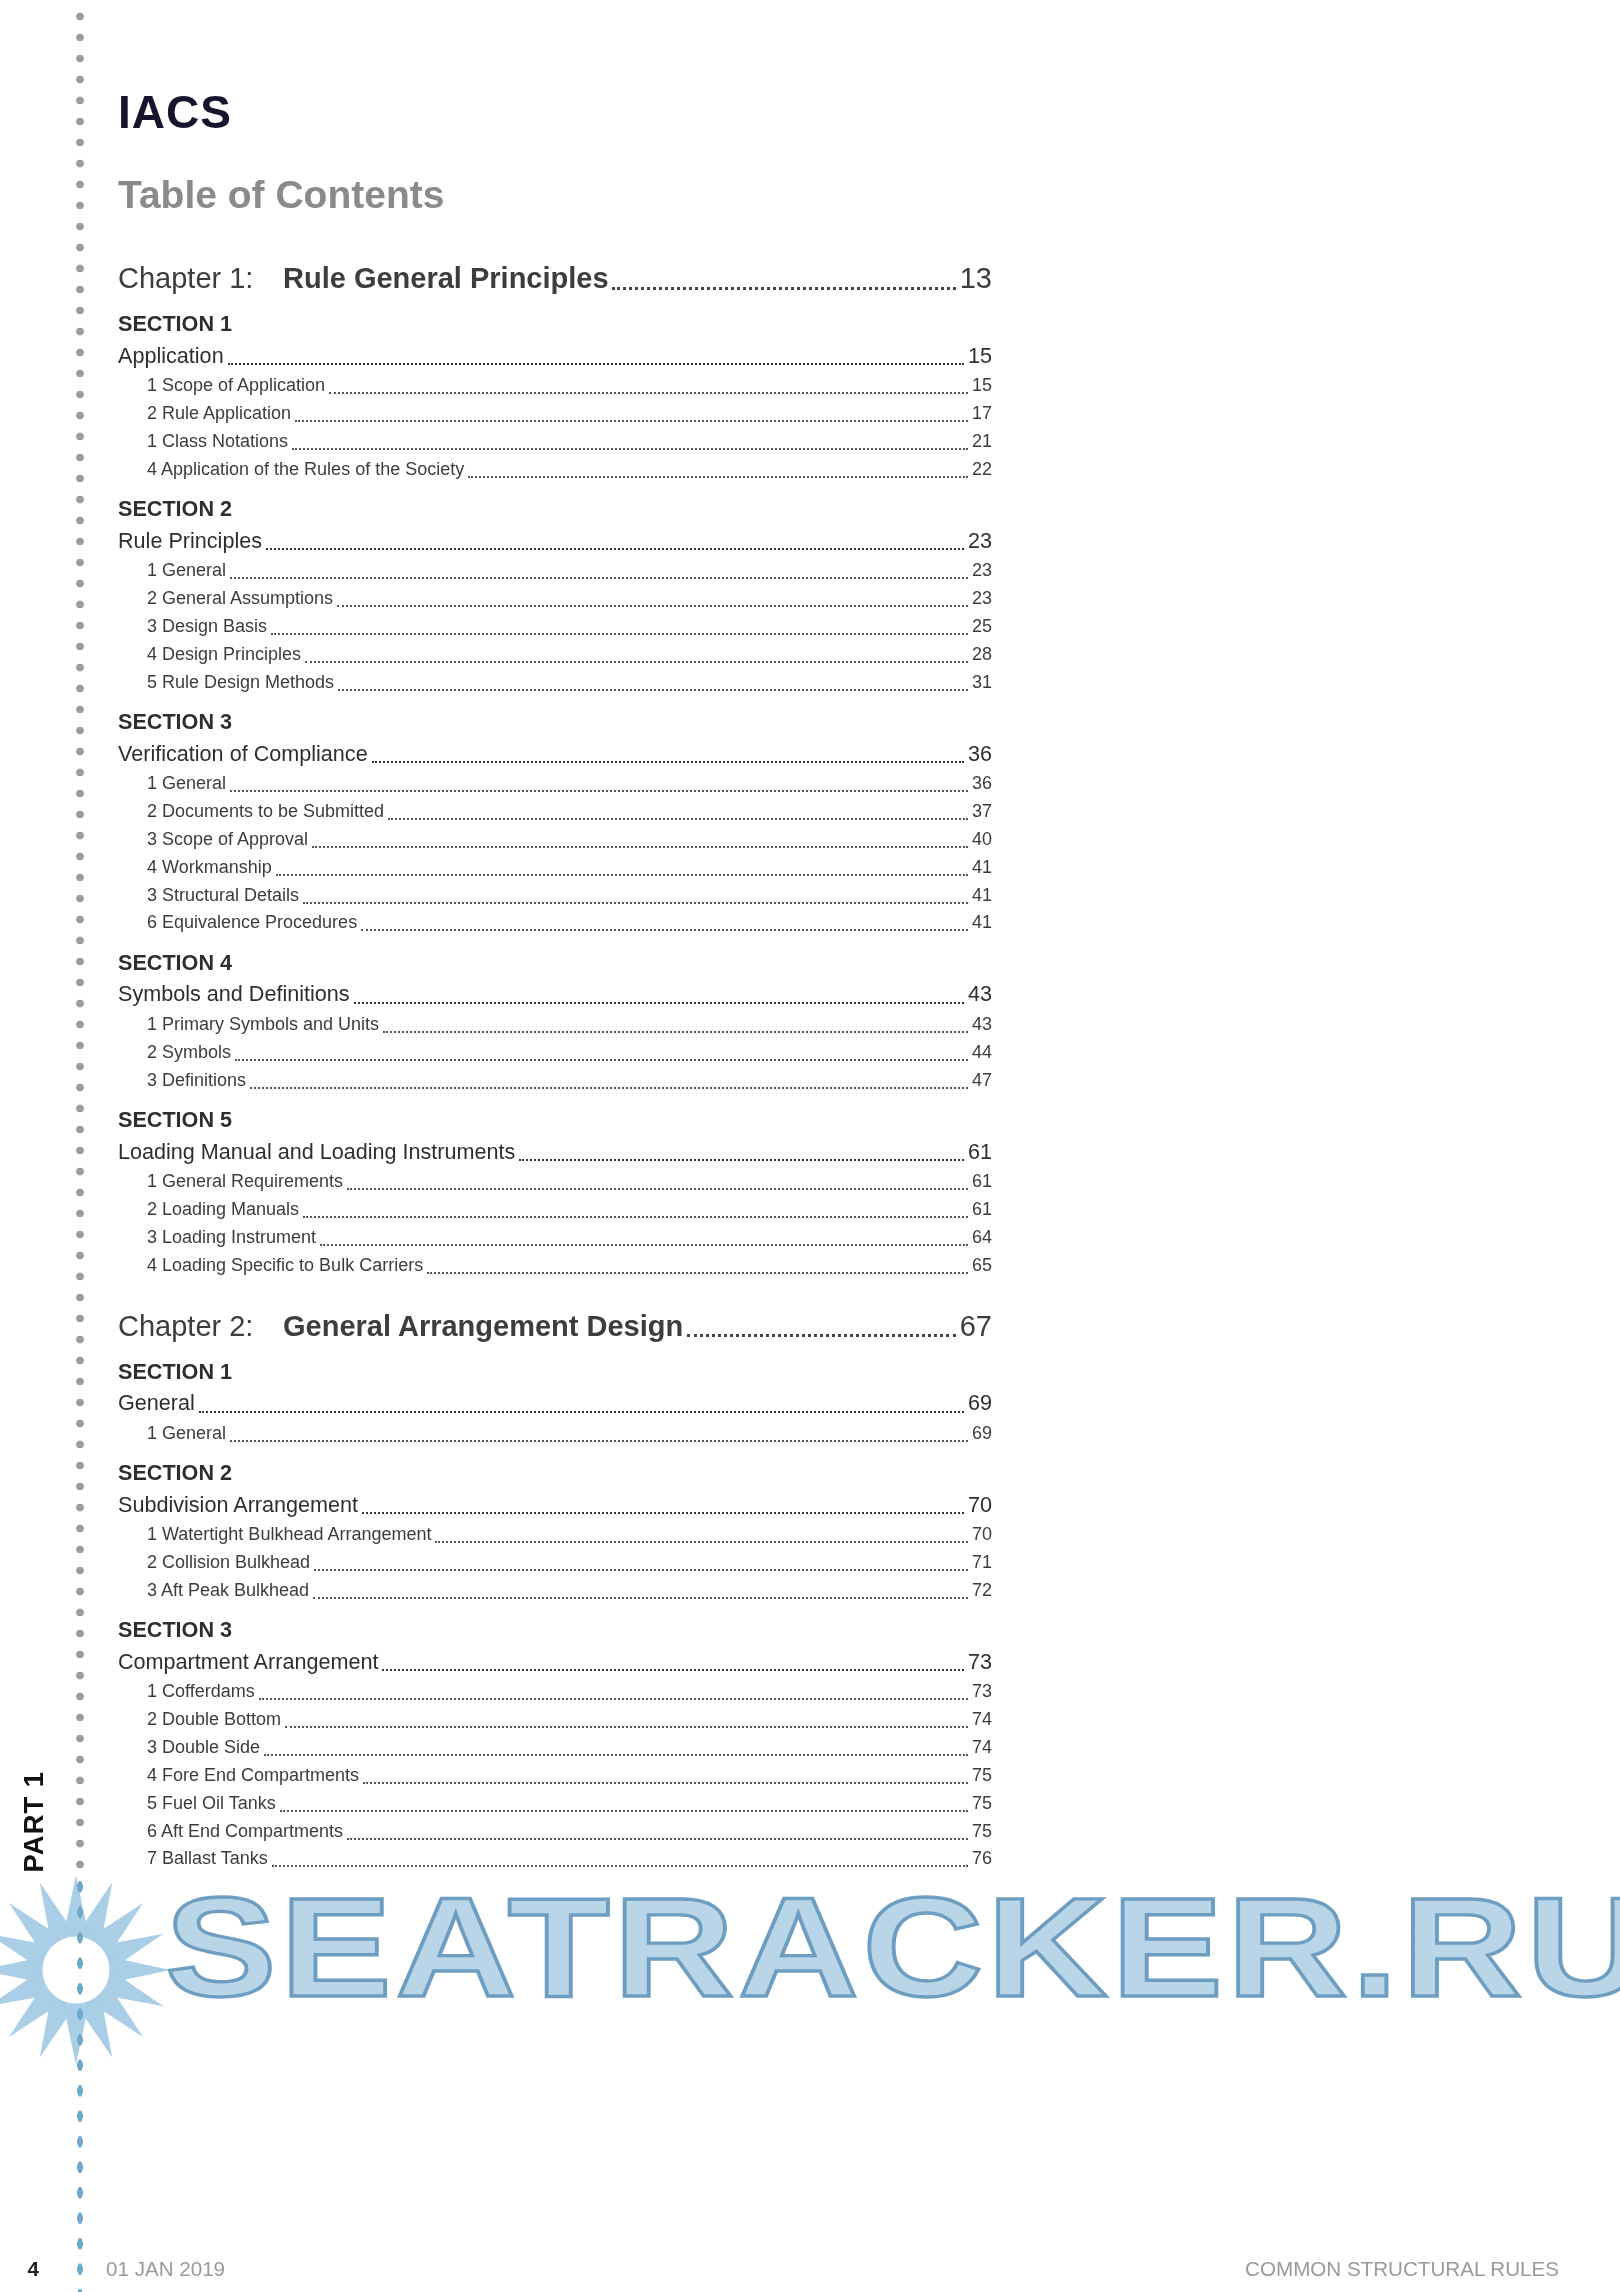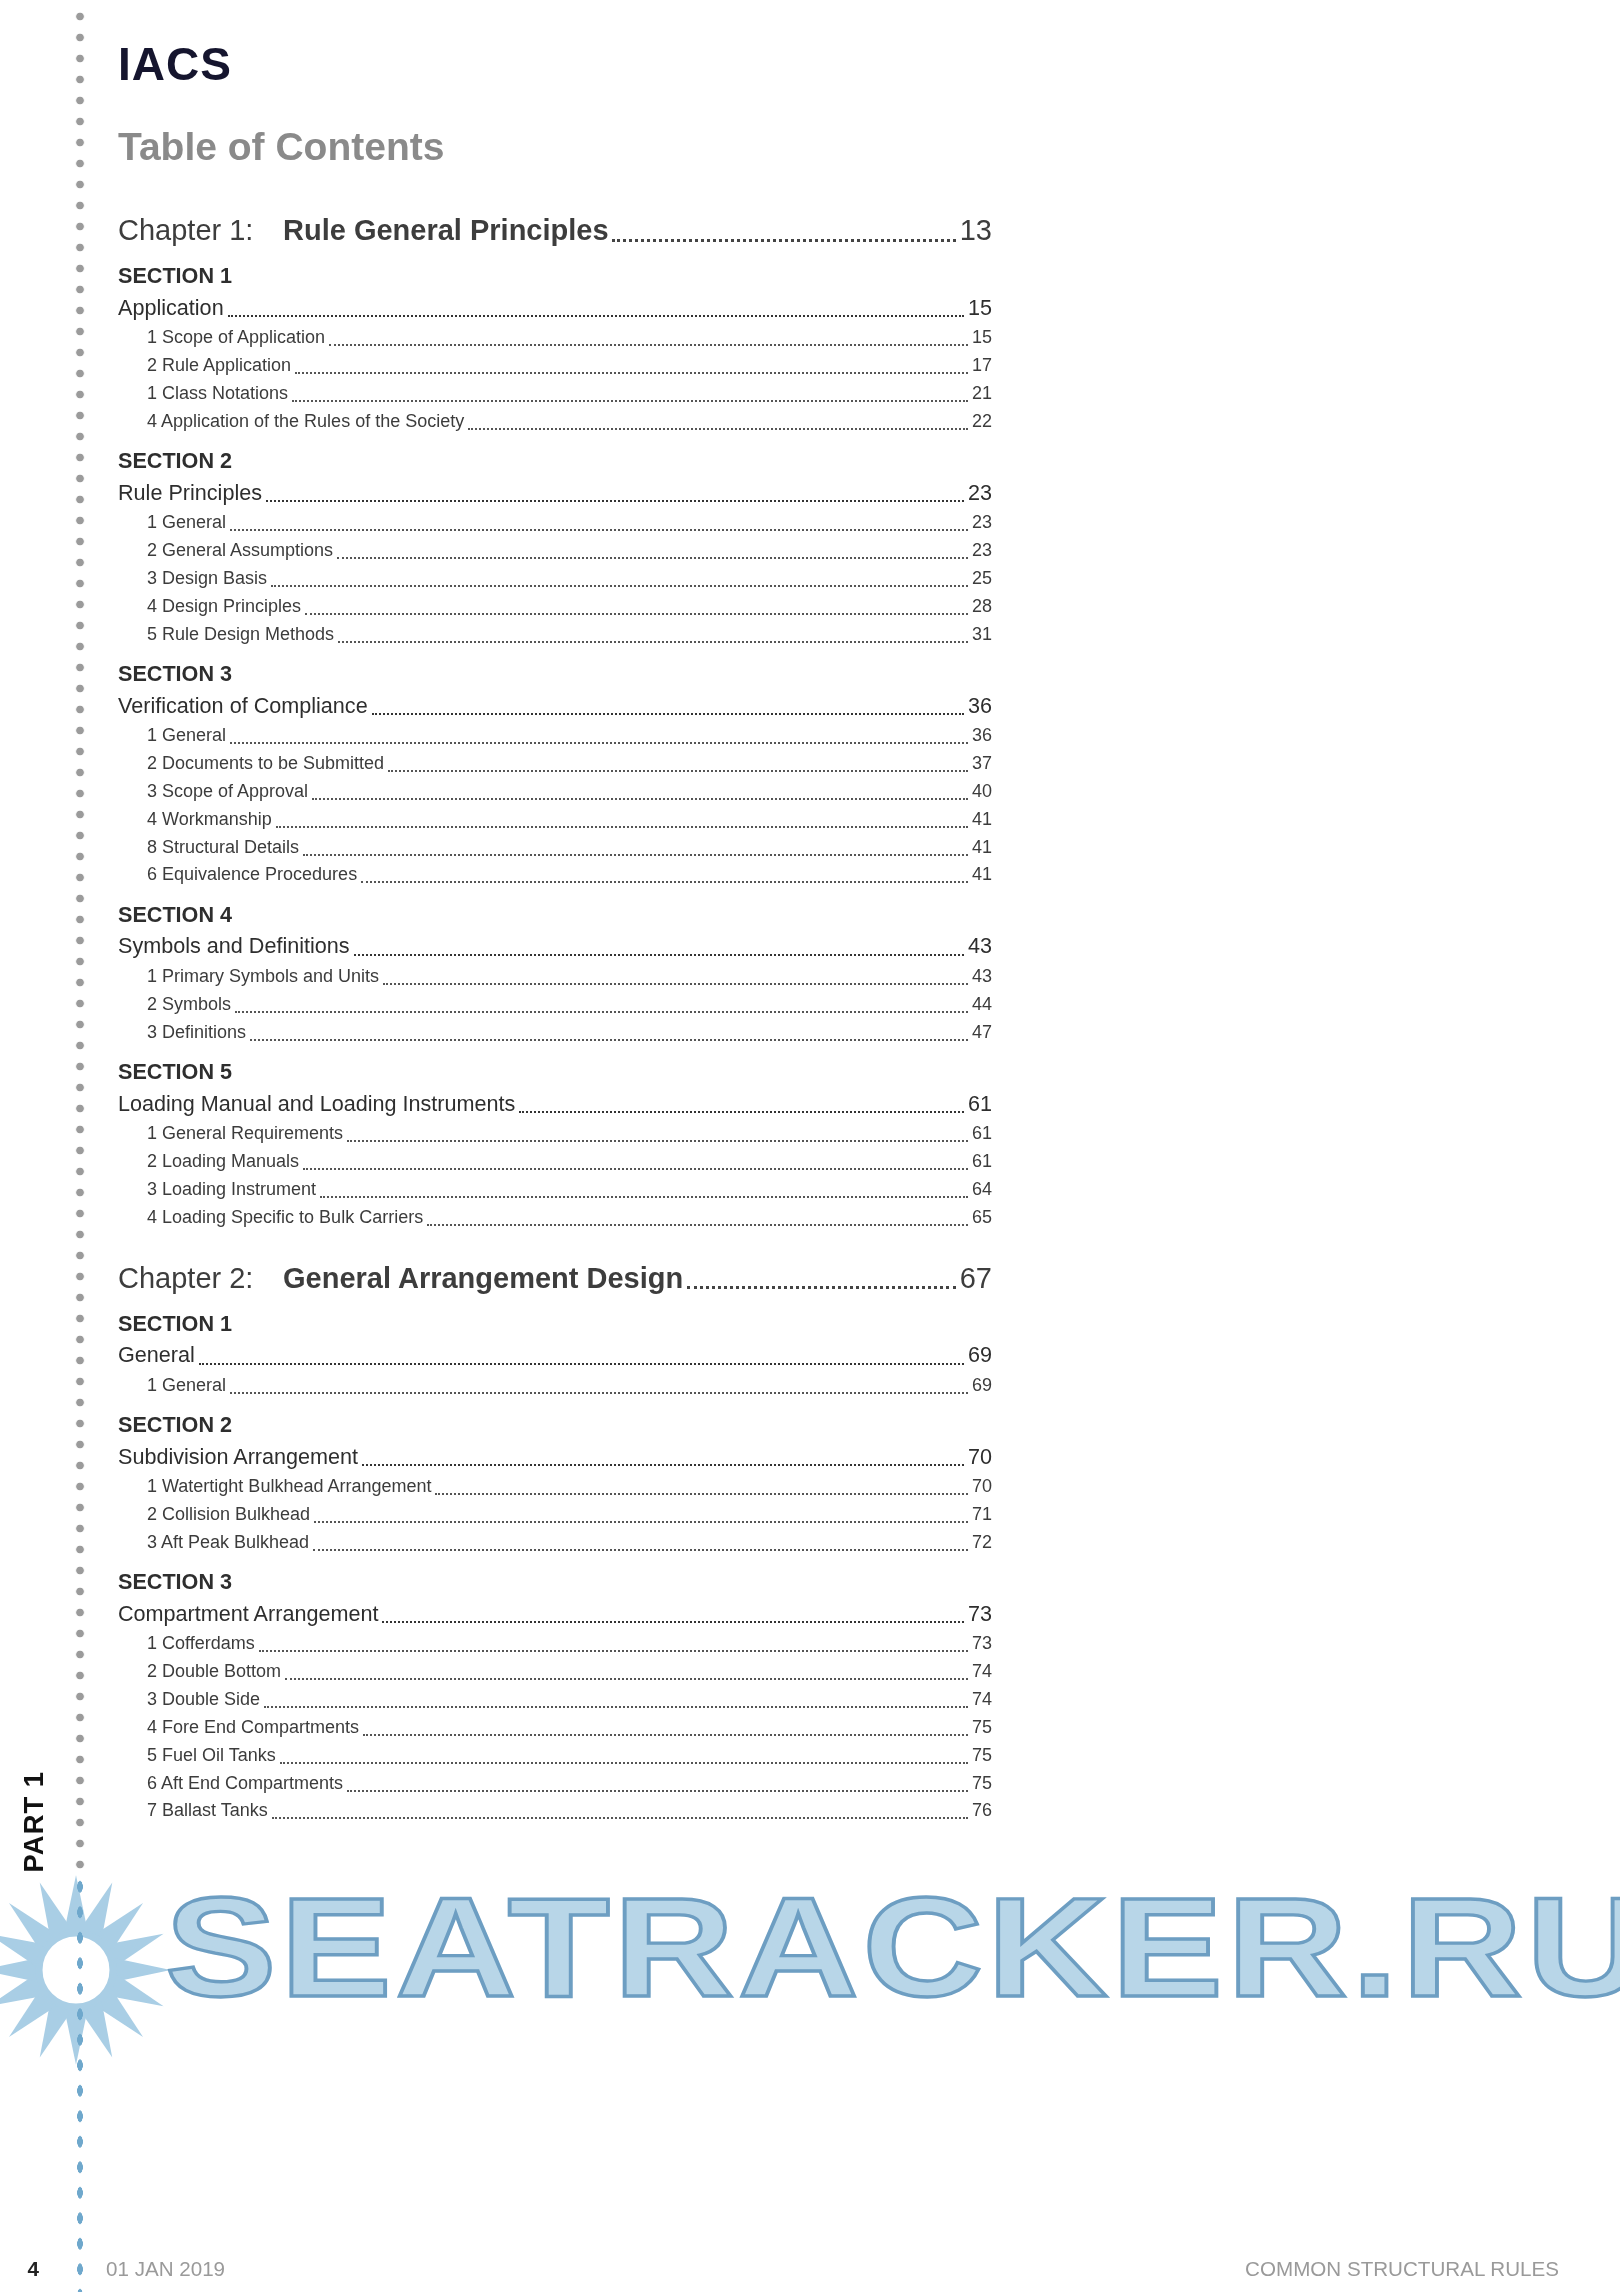--- a/index.html
+++ b/index.html
@@ -9,21 +9,21 @@
   
   .edge-gray{position:absolute;left:74px;top:5.9px;width:11.8px;height:1866px;
     background-image:radial-gradient(circle at 50% 50%, #9b9b9b 3.5px, rgba(155,155,155,0) 4.2px);
     background-size:11.8px 21px;background-repeat:repeat-y;background-position:center top;z-index:5;}
   .edge-blue{position:absolute;left:73px;top:1874px;width:13.7px;height:419px;
     background-image:radial-gradient(ellipse 3.9px 8.3px at 50% 50%, #6fa8cc 65%, rgba(111,168,204,0) 75%);
     background-size:13.7px 25.5px;background-repeat:repeat-y;background-position:center top;z-index:6;}
 
   .content{position:absolute;left:118px;top:41px;width:874px;}
 
-  .logo{font-size:46px;font-weight:800;letter-spacing:1px;color:#15152e;line-height:1;}
+  .logo{font-size:46px;font-weight:800;letter-spacing:1px;color:#15152e;line-height:1;margin-top:48px;}
   .doc-title{font-size:39px;font-weight:bold;color:#8a8a8a;margin:39px 0 0 0;line-height:1.1;}
 
   .toc{margin-top:41px;}
   .toc-row{display:flex;align-items:baseline;}
   .leader{flex:1 1 auto;align-self:flex-end;margin:0 3.9px;}
 
   .chapter-row{font-size:29px;color:#3d3d3d;line-height:1.4;margin-top:5.9px;}
   .chapter-row:not(:first-child){margin-top:26px;}
   .ch-label{display:inline-block;width:165px;flex:0 0 auto;}
   .ch-title{white-space:nowrap;font-weight:bold;}
@@ -145,21 +145,21 @@
           <span class="item-title">3 Scope of Approval</span>
           <span class="leader lead-item"></span>
           <span class="item-page">40</span>
         </div>
         <div class="toc-row item-row">
           <span class="item-title">4 Workmanship</span>
           <span class="leader lead-item"></span>
           <span class="item-page">41</span>
         </div>
         <div class="toc-row item-row">
-          <span class="item-title">8 Structural Details</span>
+          <span class="item-title">3 Structural Details</span>
           <span class="leader lead-item"></span>
           <span class="item-page">41</span>
         </div>
         <div class="toc-row item-row">
           <span class="item-title">6 Equivalence Procedures</span>
           <span class="leader lead-item"></span>
           <span class="item-page">41</span>
         </div>
         <div class="sec-label">SECTION 4</div>
         <div class="toc-row sec-row">

